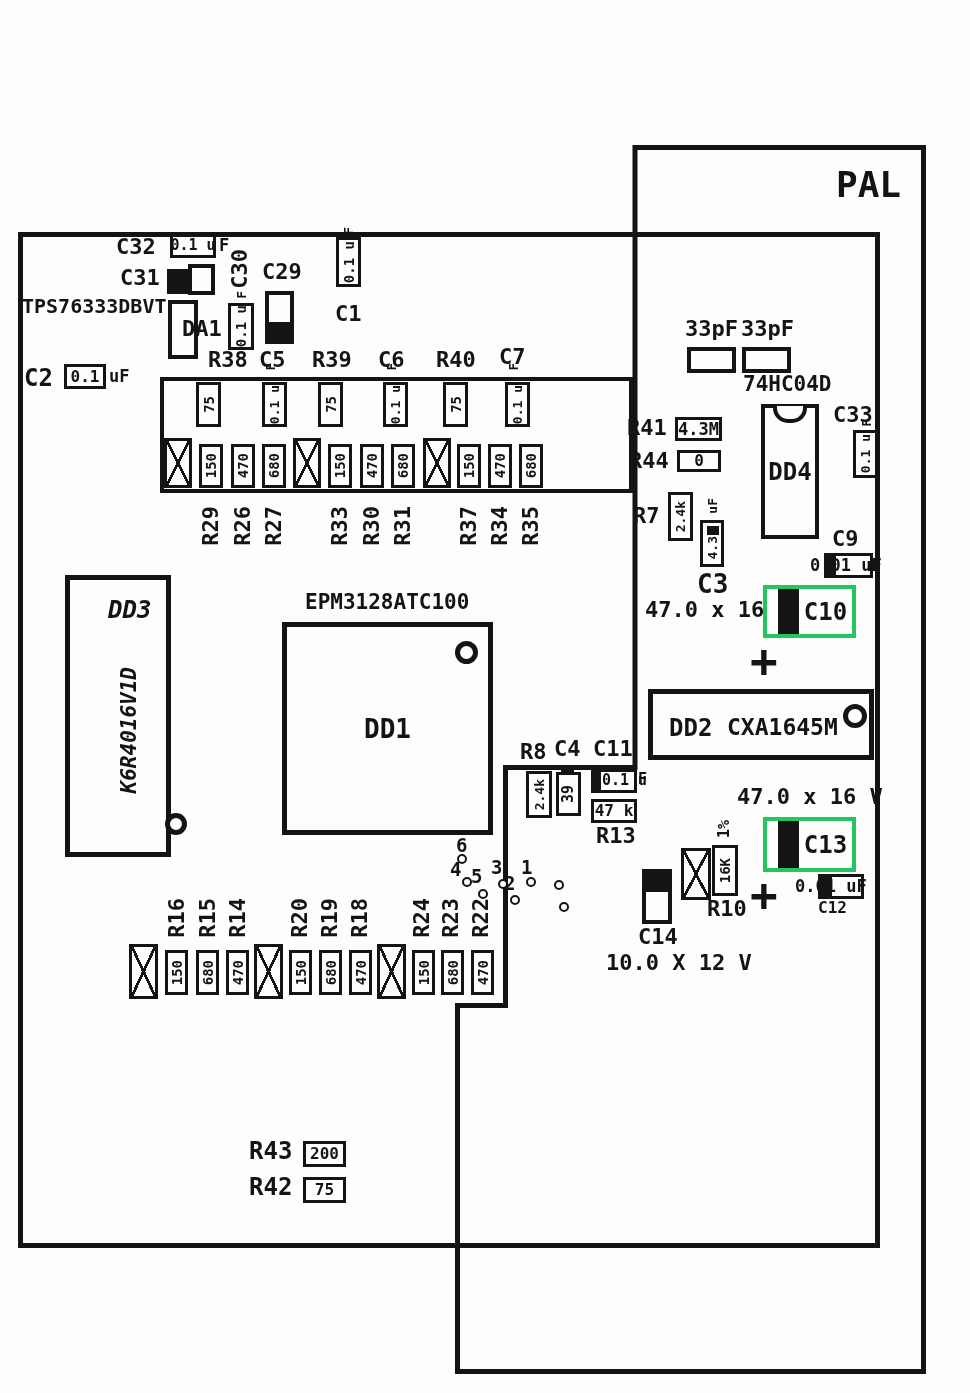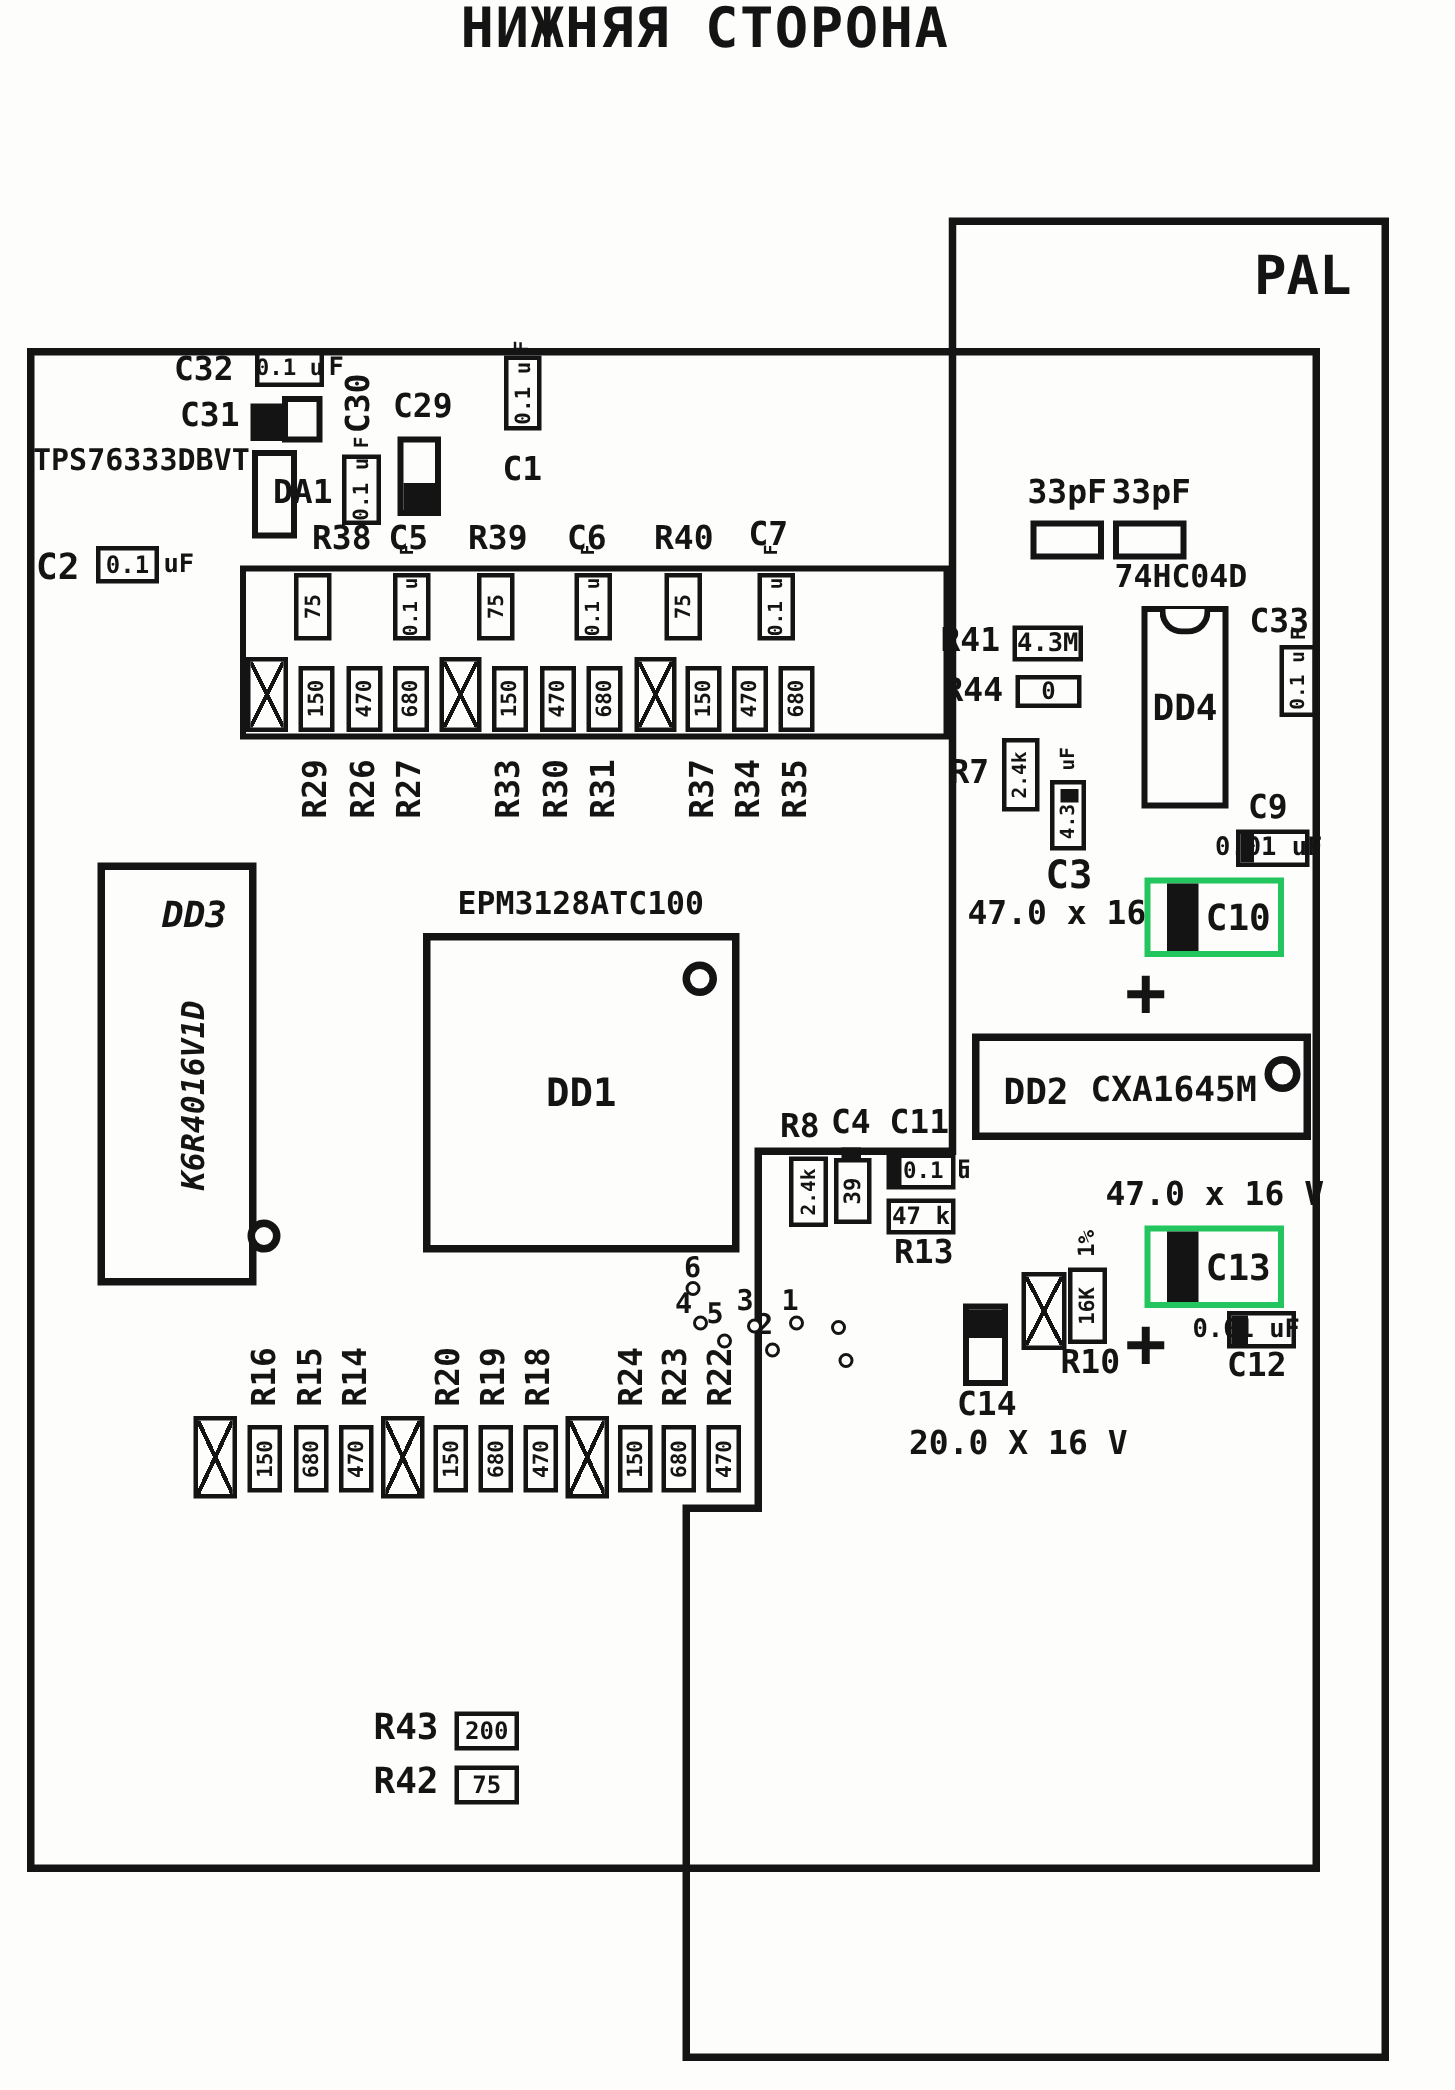--- a/index.html
+++ b/index.html
@@ -39,21 +39,20 @@
 <body>
 
 <div class="canvas">
 
   <svg class="outlines" width="970" height="1393" viewBox="0 0 970 1393">
     <rect x="20.5" y="234.5" width="857" height="1011" fill="none" stroke="#141414" stroke-width="5"></rect>
     <polygon points="635,147.5 923.5,147.5 923.5,1371.5 457.5,1371.5 457.5,1005.5 505.5,1005.5 505.5,767.5 635,767.5" fill="none" stroke="#141414" stroke-width="5"></polygon>
     <rect x="162" y="379" width="469" height="112" fill="none" stroke="#141414" stroke-width="4"></rect>
   </svg>
 
-  <div class="lbl" style="left:0;top:14;width:940px;text-align:center;font-size:37px;letter-spacing:1px;">НИЖНЯЯ СТОРОНА</div>
   <div class="lbl" style="left:836;top:167px;left:836px;font-size:36px;">PAL</div>
 
   <div class="lbl" style="left:116px;top:236px;font-size:22px;">C32</div>
   <div class="box" style="left:170px;top:233px;width:46px;height:25px;font-size:15px;">0.1 u</div>
   <div class="lbl" style="left:219px;top:237px;font-size:17px;">F</div>
 
   <div class="lbl" style="left:120px;top:267px;font-size:22px;">C31</div>
   <div class="blk" style="left:167px;top:269px;width:21px;height:25px;"></div>
   <div class="box b4" style="left:188px;top:264px;width:27px;height:31px;"></div>
 
@@ -248,36 +247,36 @@
     <div class="stripe"></div>
     <div class="bodytxt">C13</div>
   </div>
   <div class="plus" style="left:750px;top:872px;font-size:46px;">+</div>
 
   <div class="combo" style="left:795px;top:874px;width:90px;height:26px;">
     <div class="cbox" style="left:23px;top:0;width:46px;height:25px;"></div>
     <div class="cstripe" style="left:26px;top:3px;width:11px;height:19px;"></div>
     <div class="ctext" style="left:0;top:4px;font-size:17px;">0.01 uF</div>
   </div>
-  <div class="lbl" style="left:818px;top:900px;font-size:22px;">C12</div>
+  <div class="lbl" style="left:818px;top:900px;font-size:16px;">C12</div>
 
   <div class="crossed" style="left:681px;top:848px;width:30px;height:52px;"></div>
   <div class="vwrap" style="left:714px;top:815px;width:20px;height:28px;font-size:15px;">
       <span class="vt">1%</span>
     </div>
   <div class="box" style="left:712px;top:845px;width:26px;height:51px;font-size:14px;">
       <span class="vt">16K</span>
     </div>
   <div class="lbl" style="left:707px;top:898px;font-size:22px;">R10</div>
 
   <div class="box b4" style="left:642px;top:869px;width:30px;height:55px;">
       <div class="fillt" style="height:40%;"></div>
     </div>
   <div class="lbl" style="left:638px;top:926px;font-size:22px;">C14</div>
-  <div class="lbl" style="left:606px;top:952px;font-size:22px;">20.0 X 16 V</div>
+  <div class="lbl" style="left:606px;top:952px;font-size:22px;">10.0 X 12 V</div>
 
   <div class="ic" style="left:65px;top:575px;width:106px;height:282px;font-style:italic;">
     <div class="lbl" style="left:38px;top:18px;font-size:24px;">DD3</div>
     <div class="vwrap" style="left:44px;top:75px;width:30px;height:150px;font-size:21px;">
         <span class="vt">K6R4016V1D</span>
       </div>
     <div class="bigring" style="left:95px;top:233px;width:12px;height:12px;"></div>
   </div>
 
   <div class="lbl" style="left:305px;top:592px;font-size:21px;">EPM3128ATC100</div>

